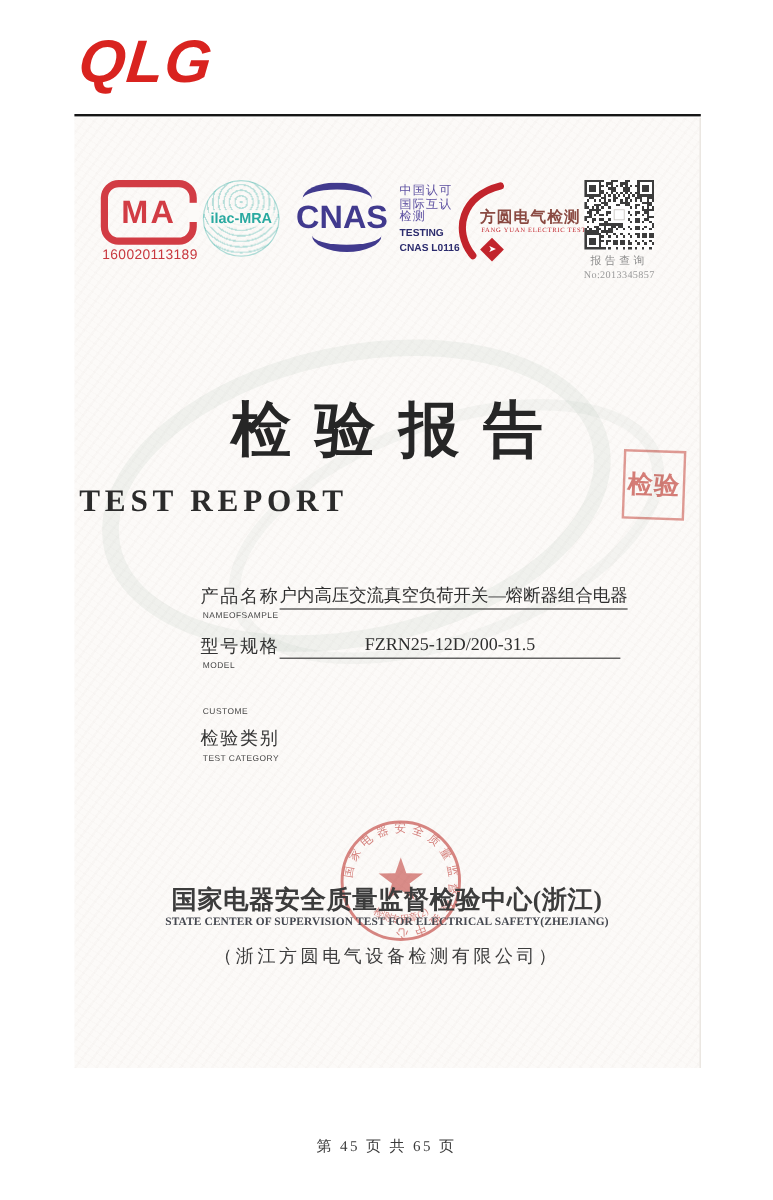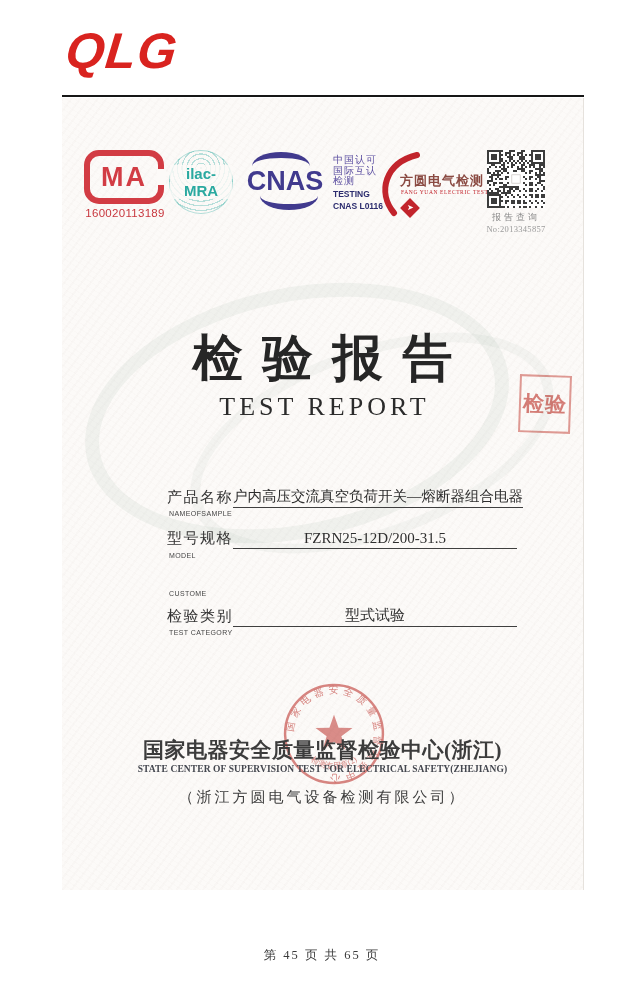--- a/index.html
+++ b/index.html
@@ -27,21 +27,21 @@
   
   .cma { position:absolute; left:22px; top:52px; width:82px; text-align:center; }
   .cma-mark { width:80px; height:54px; border:6px solid #d23c44; border-radius:15px; display:flex; align-items:center; justify-content:center; position:relative; }
   .cma-mark:after { content:""; position:absolute; right:-8px; top:50%; transform:translateY(-50%); width:9px; height:16px; background:#fcfaf8; }
   .cma-ma { font-weight:700; font-size:27px; color:#d23c44; letter-spacing:2px; font-family:"Liberation Sans",sans-serif; }
   .cma-num { margin-top:3px; font-family:"Liberation Sans",sans-serif; font-weight:normal; font-size:11.5px; color:#c8373e; letter-spacing:.3px; }
 
   .ilac { position:absolute; left:107px; top:52px; width:64px; height:64px; border-radius:50%;
     background:repeating-radial-gradient(circle at 50% 28%, rgba(80,183,175,.40) 0 1.2px, rgba(255,255,255,0) 1.2px 4.6px);
     border:1px solid rgba(80,183,175,.45); display:flex; align-items:center; justify-content:center; }
-  .ilac-label { background:rgba(252,250,248,.8); font-family:"Liberation Sans",sans-serif; font-weight:bold; font-size:15px; color:#2aa9a0; padding:0 1px;text-align:center; }
+  .ilac-label { background:rgba(252,250,248,.8); font-family:"Liberation Sans",sans-serif; font-weight:bold; font-size:12px; color:#2aa9a0; padding:0 1px; }
 
   .cnas-logo { position:absolute; left:180px; top:58px; width:86px; height:50px; display:flex; align-items:center; justify-content:center; }
   .cnas-logo:before { content:""; position:absolute; left:10px; right:18px; top:-4px; height:22px; border-top:6px solid #413a8e; border-radius:50%; }
   .cnas-logo:after  { content:""; position:absolute; left:18px; right:10px; bottom:-4px; height:22px; border-bottom:6px solid #413a8e; border-radius:50%; }
   .cnas-word { font-family:"Liberation Sans",sans-serif; font-weight:900; font-size:27px; color:#413a8e; letter-spacing:0; }
   .cnas-text { position:absolute; left:271px; top:57px; line-height:10.5px; }
   .cnas-cn { font-size:10px; color:#5b4ea0; letter-spacing:1px; white-space:pre-line; }
   .cnas-en { margin-top:2px; font-family:"Liberation Sans",sans-serif; font-weight:bold; font-size:8.5px; color:#2c2c6e; line-height:10px; }
 
   .fy-arc { position:absolute; left:311px; top:52px; }
@@ -50,21 +50,21 @@
   .fy-diamond { position:absolute; left:341px; top:103px; width:14px; height:14px; background:#c2242c; transform:rotate(45deg); display:flex; align-items:center; justify-content:center; }
   .fy-diamond span { transform:rotate(-45deg); color:#fff; font-size:8px; line-height:1; }
 
   .qr-block { position:absolute; left:422px; top:52px; width:64px; text-align:center; }
   .qr-box { width:58px; height:58px; margin:0 auto; background:#fff; }
   .qr-caption { margin-top:3px; font-size:9px; color:#8a8a8a; letter-spacing:3px; white-space:nowrap; }
   .qr-num { font-size:8.5px; color:#9a9a9a; letter-spacing:.3px; }
 
   
   .title-cn { position:absolute; left:0; top:233px; width:100%; text-align:center; font-size:50px; font-weight:bold; color:#262626; letter-spacing:20px; text-indent:20px; line-height:1.1; }
-  .title-en { position:absolute; left:0; top:294px; width:100%; text-align:center; font-size:26px; font-weight:normal; color:#2b2b2b; letter-spacing:4px; text-indent:4px; }
+  .title-en { position:absolute; left:0; top:305px; width:100%; text-align:left; font-size:26px; font-weight:bold; color:#2b2b2b; letter-spacing:4px; text-indent:4px; }
 
   .side-stamp { position:absolute; left:457px; top:277px; width:52px; height:58px; border:2.5px solid rgba(198,62,52,.6); transform:rotate(2deg); display:flex; align-items:center; justify-content:center; mix-blend-mode:multiply; opacity:.85; }
   .side-stamp span { font-size:21px; font-weight:bold; color:rgba(192,55,45,.75); letter-spacing:1px; }
 
   
   .field { position:absolute; left:105px; width:350px; display:flex; align-items:flex-end; }
   .flabel { font-size:15px; color:#333; letter-spacing:1.5px; white-space:nowrap; padding-bottom:1px; }
   .fvalue { flex:1; border-bottom:1.5px solid #3f3f3f; text-align:center; font-size:15px; color:#2e2e2e; padding-bottom:1px; white-space:nowrap; }
   .fvalue.v-left { text-align:left; font-size:14.5px; letter-spacing:0; }
   .fsub { position:absolute; left:107px; font-family:"Liberation Sans",sans-serif; font-size:7px; color:#454545; letter-spacing:.4px; }
@@ -516,21 +516,20 @@
     <div class="field" style="top:431px">
       <span class="flabel">型号规格</span>
       <span class="fvalue">FZRN25-12D/200-31.5</span>
     </div>
     <div class="fsub" style="top:454px">MODEL</div>
 
     <div class="fsub" style="top:492px">CUSTOME</div>
 
     <div class="field" style="top:508px">
       <span class="flabel">检验类别</span>
-      <span class="fvalue">型式试验</span>
     </div>
     <div class="fsub" style="top:531px">TEST CATEGORY</div>
 
     <svg class="round-stamp" viewBox="0 0 102 102">
       <defs>
         <path id="ringPath" d="M 51,51 m -40,0 a 40,40 0 1,1 80,0 a 40,40 0 1,1 -80,0"></path>
         <path id="botPath" d="M 16,60 A 37,37 0 0 0 86,60"></path>
       </defs>
       <circle cx="51" cy="51" r="48" fill="none" stroke="#c84f4a" stroke-width="2.4" opacity=".85"></circle>
       <polygon points="51,32 55.5,44.9 69.1,45.1 58.2,53.3 62.2,66.4 51,58.6 39.8,66.4 43.8,53.3 32.9,45.1 46.5,44.9" fill="#c84f4a" opacity=".8"></polygon>

